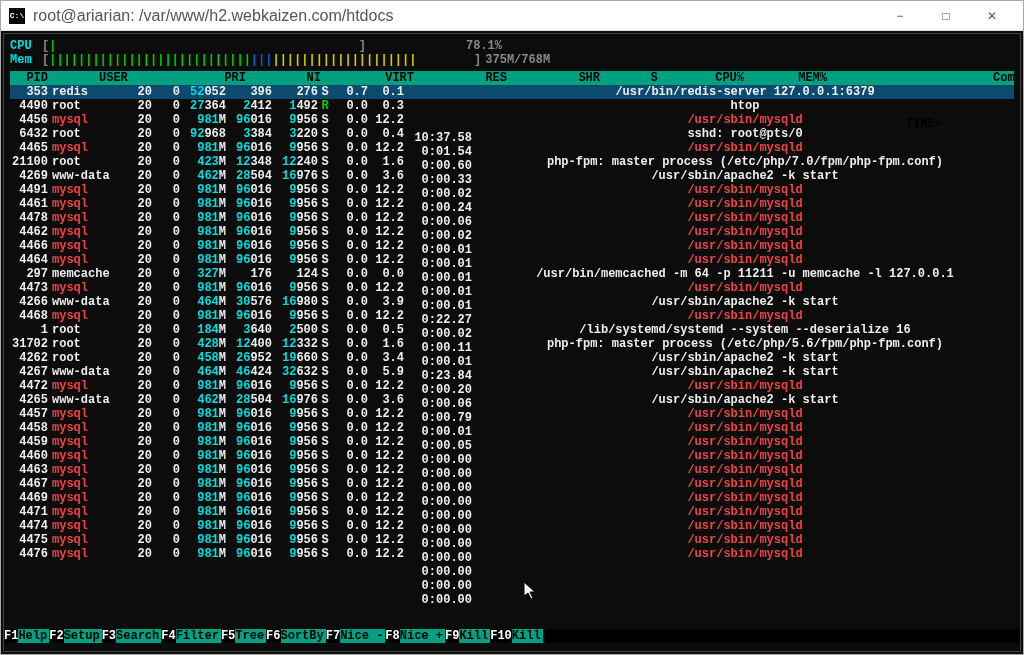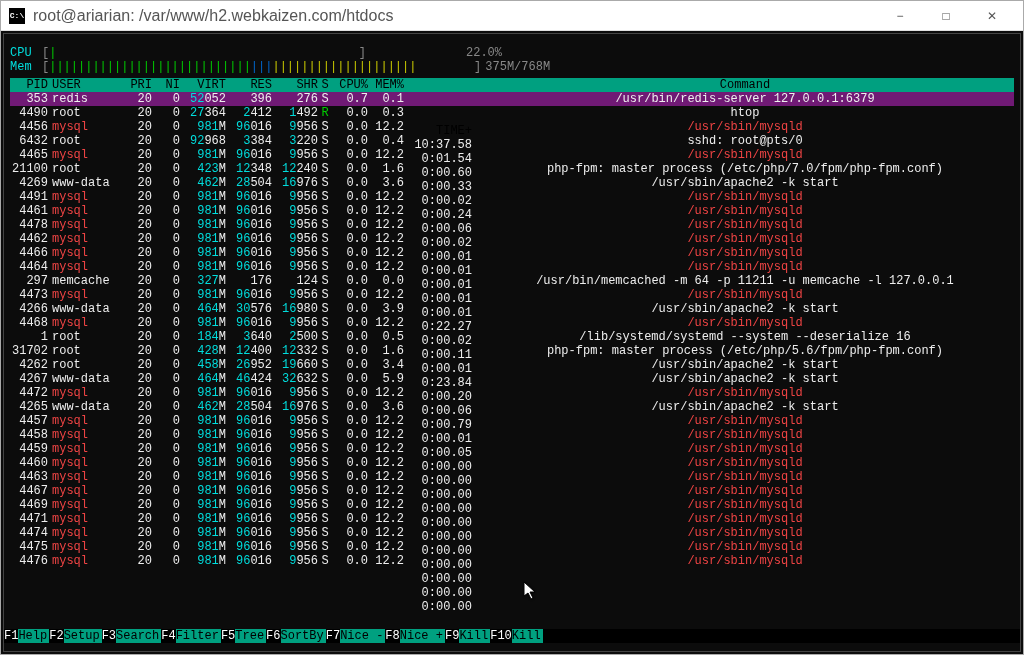--- a/index.html
+++ b/index.html
@@ -59,39 +59,41 @@
     .terminal {
       background: #0c0c0c;
       color: #ccc;
       height: calc(100% - 30px);
       padding: 2px;
       overflow: hidden;
     }
     .terminal-inner {
       border: 1px solid #444;
       height: 100%;
-      padding: 12px 6px;
+      padding: 5px 6px;
       position: relative;
+      font-weight: bold;
     }
     .meters { margin-bottom: 4px; }
     .meter-row { display: flex; height: 14px; line-height: 14px; }
     .meter-label { color: #0dd; width: 32px; }
     .meter-value { color: #888; margin-left: 4px; }
     .summary { margin-left: 40px; color: #0dd; }
     .summary .white { color: #fff; }
     .header-row {
       background: #00a080;
       color: #000;
       display: flex;
       height: 14px;
       line-height: 14px;
       white-space: pre;
+      gap: 47px;
     }
     .highlighted-row {
-      background: #701a75;
+      background: #0c4a6e;
     }
     .proc-row {
       display: flex;
       height: 14px;
       line-height: 14px;
       white-space: pre;
     }
     .col { text-align: right; }
     .c-pid { width: 38px; text-align: right; }
     .c-user { width: 74px; text-align: left; padding-left: 4px;}
@@ -142,21 +144,21 @@
     </div>
   </div>
 
   <div class="terminal">
     <div class="terminal-inner">
 
       <div class="meters">
         <div class="meter-row">
           <span class="meter-label">CPU</span>
           <span style="flex:0 0 420px;color:#888">[<span style="color:#0c0">|</span><span style="visibility:hidden">..........................................</span>]</span>
-          <span class="meter-value">22.0%</span>
+          <span class="meter-value">78.1%</span>
         </div>
         <div class="meter-row">
           <span class="meter-label">Mem</span>
           <span style="flex:0 0 420px;color:#888">[<span style="color:#0c0">||||||||||||||||||||||||||||</span><span style="color:#06c">|||</span><span style="color:#cc0">||||||||||||||||||||</span><span style="visibility:hidden">........</span>]</span>
           <span class="meter-value">375M/768M</span>
         </div>
       </div>
 
       <div class="header-row">
         <span class="col c-pid">PID</span>

